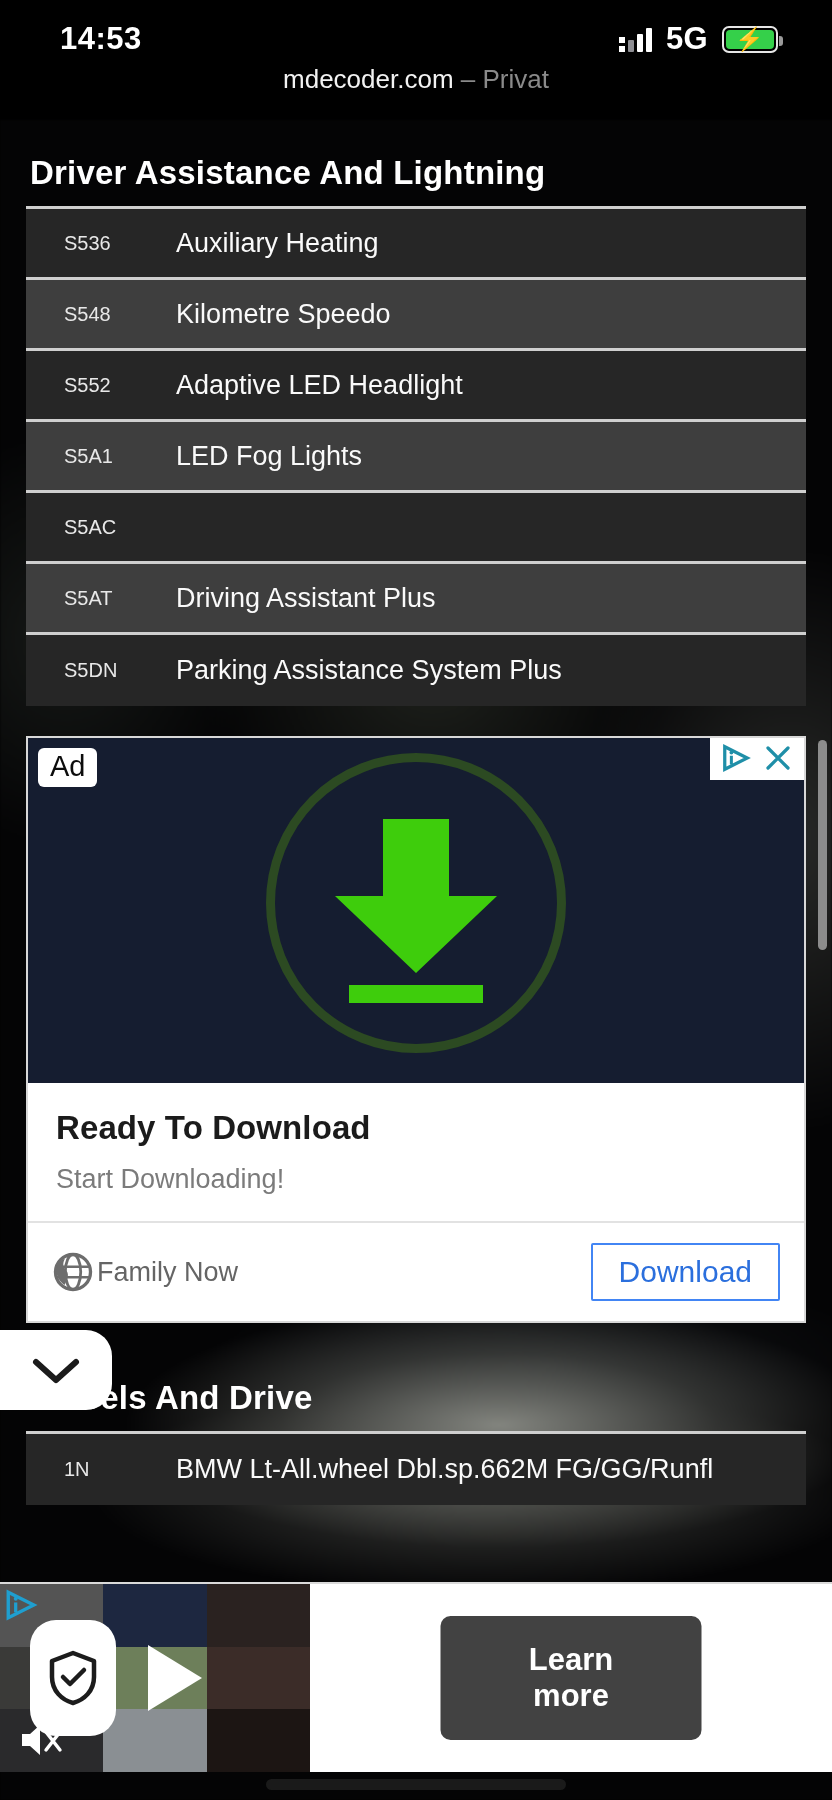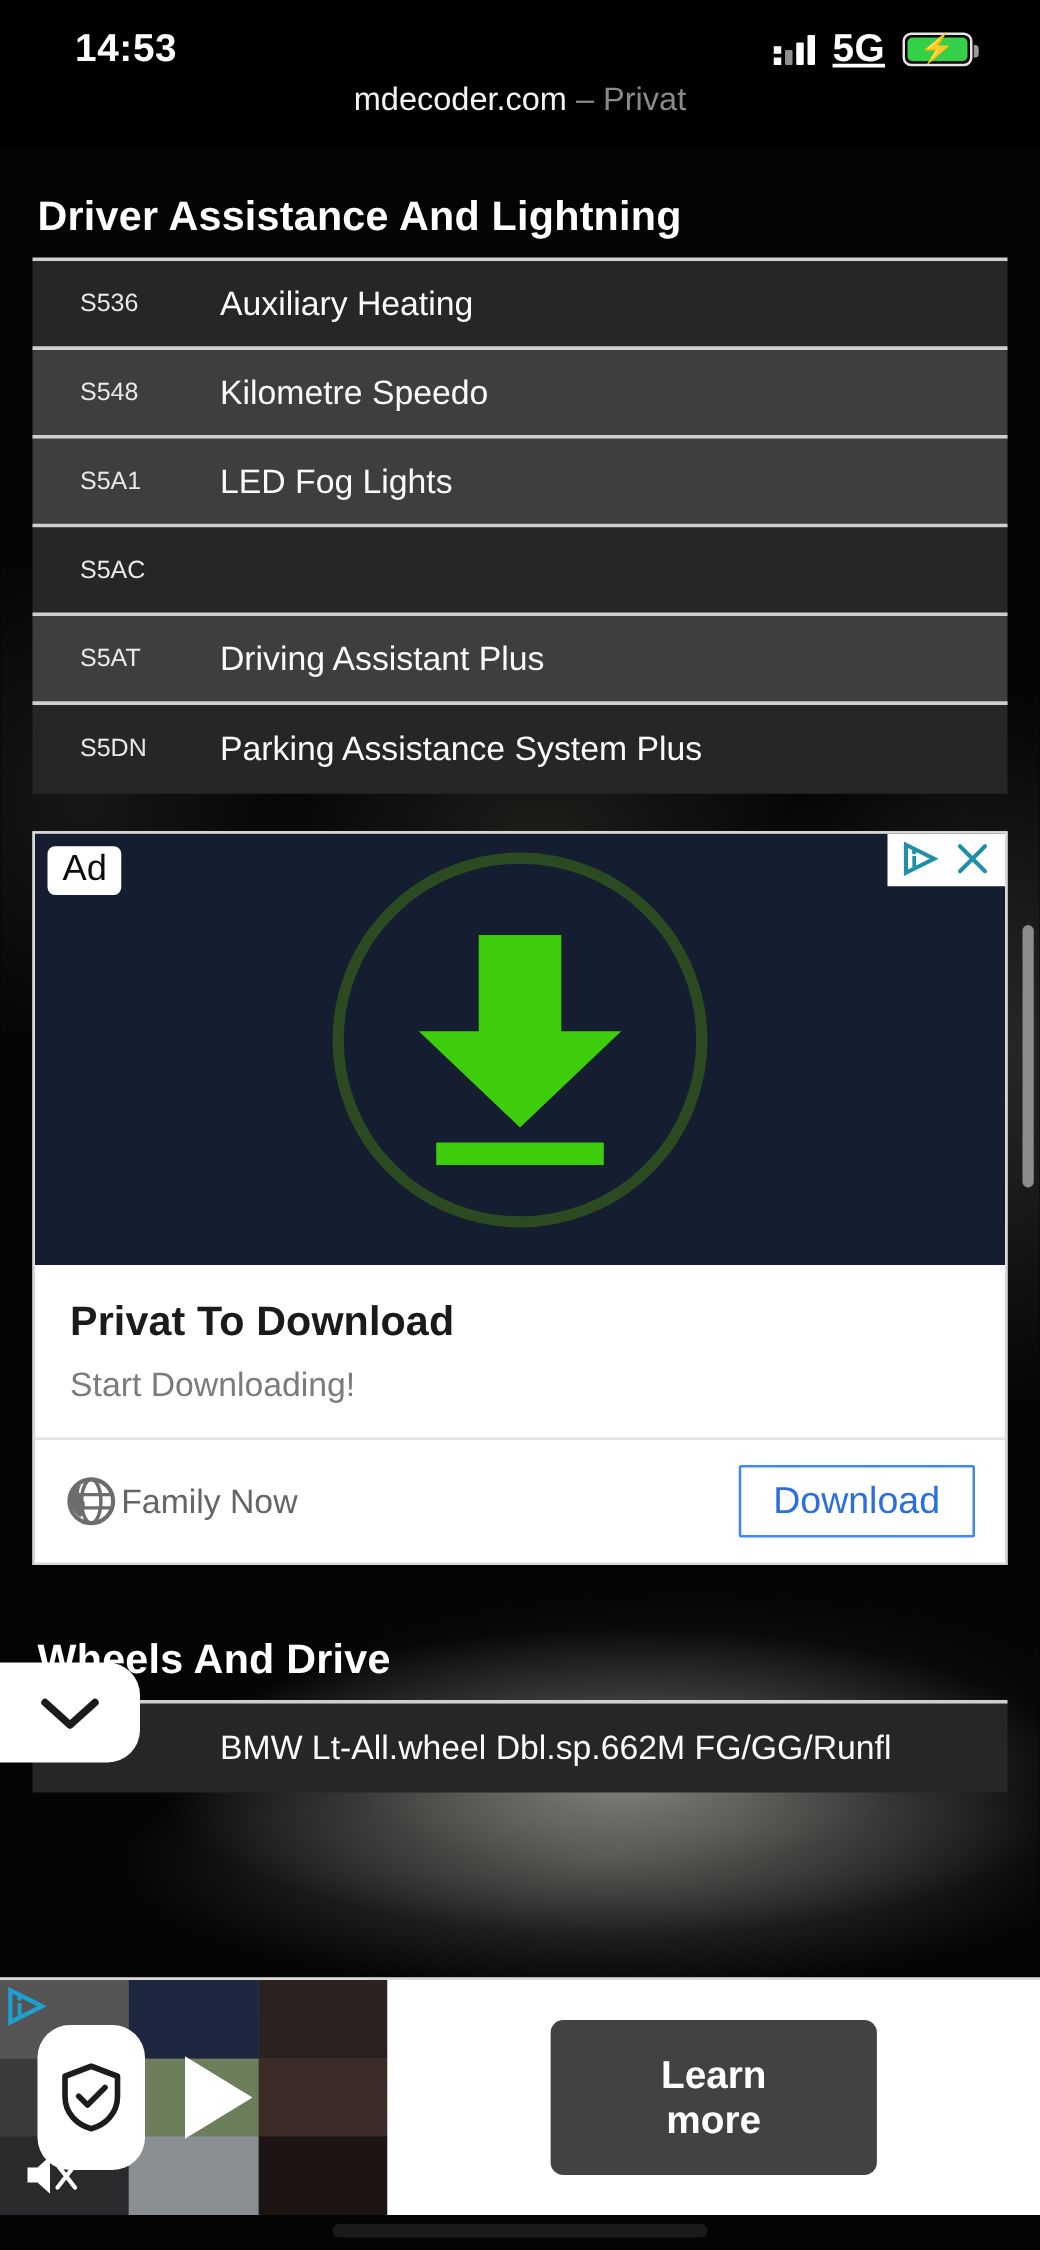--- a/index.html
+++ b/index.html
@@ -25,21 +25,21 @@
   }
   .status-time { font-size: 31px; font-weight: 700; letter-spacing: 0.5px; }
   .status-right { display: flex; align-items: center; gap: 14px; }
   .sig { display: flex; align-items: flex-end; gap: 3px; height: 26px; }
   .sig i { display: block; width: 6px; background: #fff; border-radius: 1px; }
   .sig i.b1 { height: 12px; background:#8e8e93; }
   .sig i.b2 { height: 18px; background:#fff; }
   .sig i.b3 { height: 24px; background:#fff; }
   .sig .dots { display:flex; flex-direction:column; justify-content:flex-end; gap:3px; height:26px;}
   .sig .dots u { display:block; width:6px; height:6px; background:#fff; text-decoration:none;}
-  .net-label { font-size: 31px; font-weight: 600; color: #fff; letter-spacing:0.3px;text-decoration:underline;}
+  .net-label { font-size: 31px; font-weight: 600; color: #fff; letter-spacing:0.3px;}
   .battery {
     position: relative; width: 56px; height: 27px;
     border: 2.5px solid #e6e6e6; border-radius: 7px;
     display: flex; align-items: center; padding: 2px;
   }
   .battery::after {
     content: ""; position: absolute; right: -7px; top: 8px;
     width: 4px; height: 10px; background: #9a9a9a; border-radius: 0 3px 3px 0;
   }
   .battery .fill { width: 100%; height: 100%; background: #35d04a; border-radius: 4px; }
@@ -218,20 +218,24 @@
 
     <h2 class="section-title">Driver Assistance And Lightning</h2>
     <div class="spec-table">
       <div class="spec-row odd">
         <div class="code">S536</div>
         <div class="desc">Auxiliary Heating</div>
       </div>
       <div class="spec-row even">
         <div class="code">S548</div>
         <div class="desc">Kilometre Speedo</div>
+      </div>
+      <div class="spec-row odd">
+        <div class="code">S552</div>
+        <div class="desc">Adaptive LED Headlight</div>
       </div>
       <div class="spec-row even">
         <div class="code">S5A1</div>
         <div class="desc">LED Fog Lights</div>
       </div>
       <div class="spec-row odd">
         <div class="code">S5AC</div>
       </div>
       <div class="spec-row even">
         <div class="code">S5AT</div>
@@ -256,21 +260,21 @@
             <path d="M4 4 L20 20 M20 4 L4 20" stroke="#1f8fa8" stroke-width="2.6" fill="none" stroke-linecap="round"></path>
           </svg>
         </div>
         <div class="dl-ring"></div>
         <svg class="dl-arrow" width="230" height="210" viewBox="0 0 230 210">
           <path d="M82 18 H148 V95 H196 L115 172 L34 95 H82 Z" fill="#3ecd0c"></path>
           <rect x="48" y="184" width="134" height="18" fill="#3ecd0c"></rect>
         </svg>
       </div>
       <div class="ad-text">
-        <div class="ad-headline">Privat To Download</div>
+        <div class="ad-headline">Ready To Download</div>
         <div class="ad-sub">Start Downloading!</div>
       </div>
       <div class="ad-footer">
         <div class="ad-advertiser">
           <svg class="globe-icon" viewBox="0 0 24 24">
             <circle cx="12" cy="12" r="10" fill="none" stroke="#6d6d6d" stroke-width="1.9"></circle>
             <ellipse cx="12" cy="12" rx="4.4" ry="10" fill="none" stroke="#6d6d6d" stroke-width="1.6"></ellipse>
             <path d="M2.4 9 H21.6 M2.4 15 H21.6" stroke="#6d6d6d" stroke-width="1.5"></path>
             <path d="M7.5 4.2 C6 7 6 9 8 11 C10 13 9 16 7.2 19.4 C4.5 17.6 2.6 14.8 2.6 11.6 C2.6 8.4 4.6 5.4 7.5 4.2 Z" fill="#6d6d6d"></path>
           </svg>

